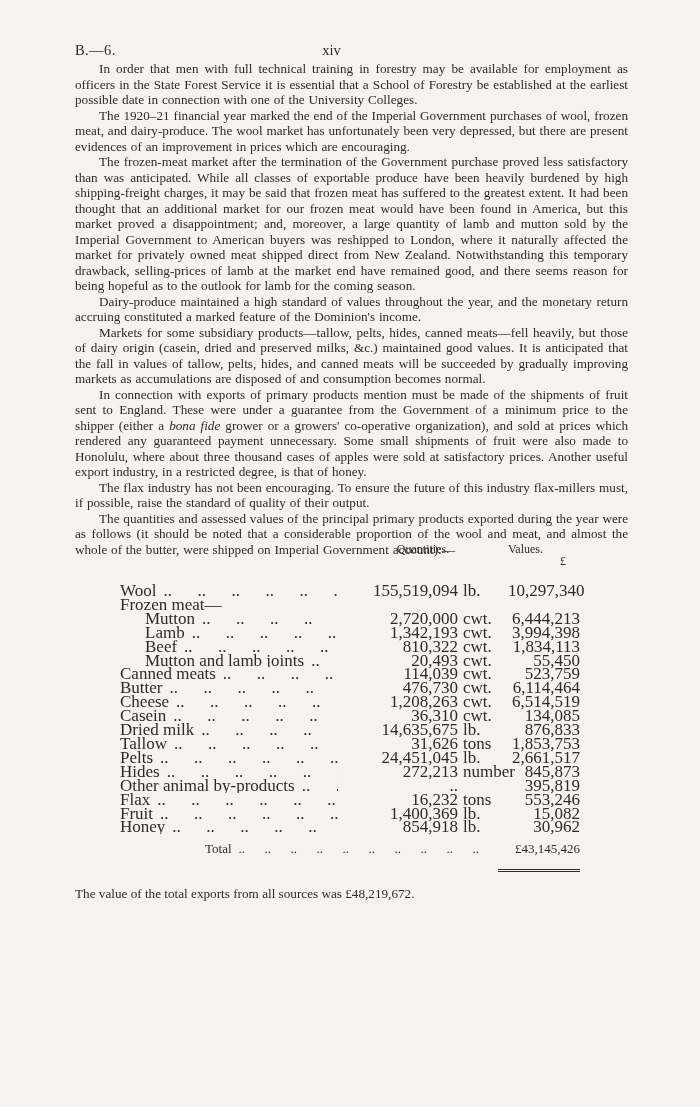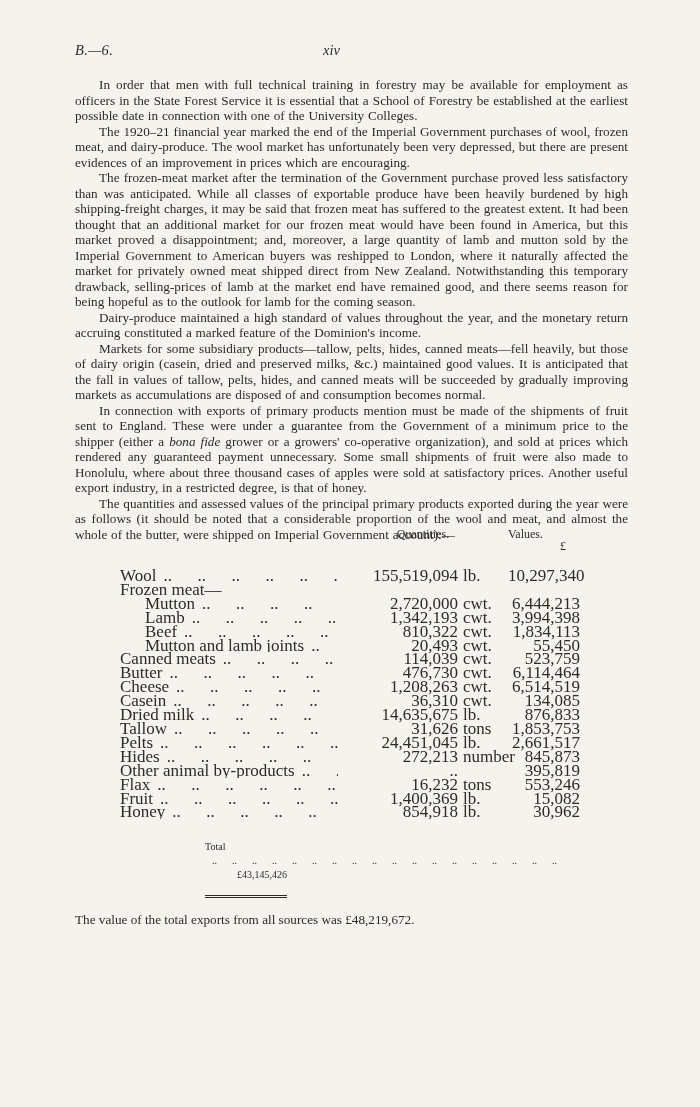--- a/index.html
+++ b/index.html
@@ -14,23 +14,21 @@
   .page {
     position: relative;
     width: 700px; height: 1107px;
     padding: 42px 72px 0 75px;
     background: #f4f3ee;
     overflow: hidden;
   }
   .page-header {
     position: relative;
     height: 19px;
-    margin-bottom: 16px;
     font-size: 14.5px;
-    font-style: italic;
   }
   .doc-ref { position: absolute; left: 0; top: 0; letter-spacing: 0.4px; }
   .page-num { position: absolute; left: 0; right: 40px; top: 0; text-align: center; }
   .body-par {
     margin: 0;
     font-size: 13.2px;
     line-height: 15.5px;
     text-align: justify;
     text-indent: 24px;
     word-spacing: 0.04em;
@@ -71,24 +69,23 @@
   .leader { flex: 1 1 auto; min-width: 0; overflow: hidden; white-space: nowrap; padding-left: 7px; }
   .tqnum { text-align: right; white-space: nowrap; }
   .tqunit { text-align: left; padding-left: 5px; white-space: nowrap; }
   .tval { text-align: right; white-space: nowrap; }
 
   
   .total-row {
     display: flex;
     align-items: baseline;
     width: 505px;
-    margin-top: 21px;
-    font-size: 10px;
+    margin-top: 8px;
+    font-size: 13px;
     line-height: 14px;
-    flex-direction: column;
   }
   .total-label { margin-left: 130px; }
   .total-leader { padding-right: 10px; }
   .total-value {
     display: inline-block;
     min-width: 82px;
     text-align: right;
     border-bottom: 3px double #2d2b26;
     padding-bottom: 13px;
     white-space: nowrap;
@@ -116,20 +113,21 @@
   <p class="body-par">In order that men with full technical training in forestry may be available for employment as officers in the State Forest Service it is essential that a School of Forestry be established at the earliest possible date in connection with one of the University Colleges.</p>
 
 
   <p class="body-par">The 1920–21 financial year marked the end of the Imperial Government purchases of wool, frozen meat, and dairy-produce. The wool market has unfortunately been very depressed, but there are present evidences of an improvement in prices which are encouraging.</p>
   <p class="body-par">The frozen-meat market after the termination of the Government purchase proved less satisfactory than was anticipated. While all classes of exportable produce have been heavily burdened by high shipping-freight charges, it may be said that frozen meat has suffered to the greatest extent. It had been thought that an additional market for our frozen meat would have been found in America, but this market proved a disappointment; and, moreover, a large quantity of lamb and mutton sold by the Imperial Government to American buyers was reshipped to London, where it naturally affected the market for privately owned meat shipped direct from New Zealand. Notwithstanding this temporary drawback, selling-prices of lamb at the market end have remained good, and there seems reason for being hopeful as to the outlook for lamb for the coming season.</p>
   <p class="body-par">Dairy-produce maintained a high standard of values throughout the year, and the monetary return accruing constituted a marked feature of the Dominion's income.</p>
   <p class="body-par">Markets for some subsidiary products—tallow, pelts, hides, canned meats—fell heavily, but those of dairy origin (casein, dried and preserved milks, &amp;c.) maintained good values. It is anticipated that the fall in values of tallow, pelts, hides, and canned meats will be succeeded by gradually improving markets as accumulations are disposed of and consumption becomes normal.</p>
 
   <p class="body-par"><span>In connection with exports of primary products mention must be made of the shipments of fruit sent to England. These were under a guarantee from the Government of a minimum price to the shipper (either a </span><em>bona fide</em><span> grower or a growers' co-operative organization), and sold at prices which rendered any guaranteed payment unnecessary. Some small shipments of fruit were also made to Honolulu, where about three thousand cases of apples were sold at satisfactory prices. Another useful export industry, in a restricted degree, is that of honey.</span></p>
 
+  <p class="body-par">The flax industry has not been encouraging. To ensure the future of this industry flax-millers must, if possible, raise the standard of quality of their output.</p>
   <p class="body-par">The quantities and assessed values of the principal primary products exported during the year were as follows (it should be noted that a considerable proportion of the wool and meat, and almost the whole of the butter, were shipped on Imperial Government account):—</p>
 
   <div class="col-headers">
     <span></span>
     <span class="qty-head">Quantities.</span>
     <span class="val-head">Values.</span>
     <span></span>
     <span></span>
     <span class="pound">£</span>
   </div>

